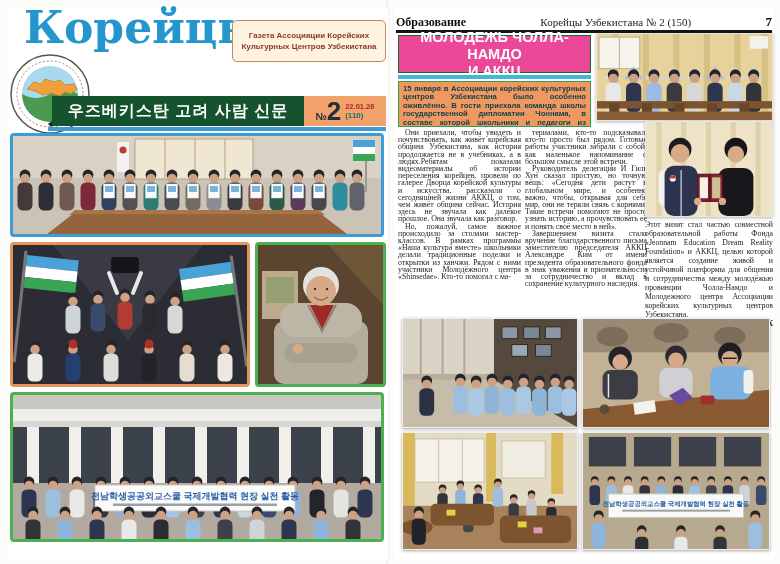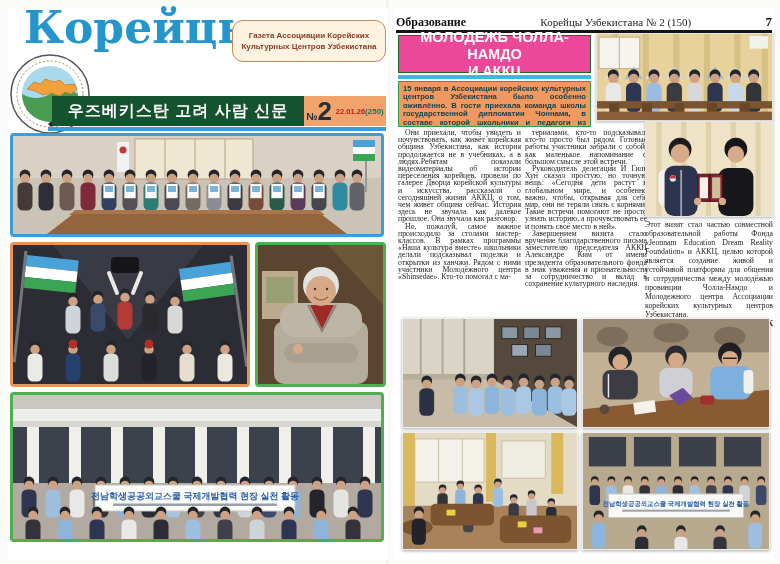--- a/index.html
+++ b/index.html
@@ -10,32 +10,32 @@
   .page-right { left:394px; }
   .spine { position:absolute; left:386px; top:0; width:6px; height:564px;
            background:linear-gradient(90deg, rgba(0,0,0,0.05), rgba(0,0,0,0) 70%); }
 
   
   .mast-title1 { position:absolute; left:16px; top:-2px; font-family:"DejaVu Serif", serif;
                  font-weight:bold; font-size:44px; line-height:1; color:#2596cd; }
   .mast-title2 { position:absolute; left:60px; top:38px; font-family:"DejaVu Serif", serif;
                  font-weight:bold; font-size:44px; line-height:1; color:#2596cd; letter-spacing:.5px; }
   .gazette-box { position:absolute; left:224px; top:12px; width:154px; height:42px;
-                 background:#fdf3e0; border:1px solid #c08a5a; border-radius:11px;
+                 background:#fdf3e0; border:1px solid #c08a5a; border-radius:5px;
                  display:flex; align-items:center; justify-content:center; text-align:center;
                  font-family:"Liberation Sans", sans-serif; font-weight:bold; font-size:8px;
                  line-height:11px; color:#8a3a22; white-space:pre-line; }
   .korean-bar { position:absolute; left:44px; top:88px; width:252px; height:30px; background:#14532d;
                 color:#fff; display:flex; align-items:center; justify-content:center;
                 font-family:"Liberation Sans", sans-serif; font-weight:bold; font-size:16px; letter-spacing:1px; }
   .issue-box { position:absolute; left:296px; top:88px; width:82px; height:30px; background:#f2a26b;
                display:flex; align-items:center; justify-content:center; font-family:"Liberation Sans", sans-serif; }
   .issue-no-label { font-size:10px; font-weight:bold; color:#22303e; align-self:flex-end; margin-bottom:4px; }
   .issue-number { font-size:26px; font-weight:bold; color:#22303e; line-height:26px; }
-  .issue-dates { display:flex; flex-direction:row; margin-left:4px; line-height:9px;justify-content:space-between; }
+  .issue-dates { display:flex; flex-direction:column; margin-left:4px; line-height:9px;justify-content:space-between; }
   .issue-date { font-size:7.5px; font-weight:bold; color:#b5222a; }
   .issue-edition { font-size:8px; font-weight:bold; color:#1d6e62; }
   .mast-rule { position:absolute; left:40px; top:119px; width:338px; height:4px; background:#3d9bd5; }
   .logo { position:absolute; left:2px; top:46px; width:80px; height:80px; }
 
   
   .photo { position:absolute; overflow:hidden; background:#8b5cf6; }
   .photo svg { display:block; width:100%; height:100%; }
   .ph1 { left:2px;  top:125px; width:374px; height:104px; border:3px solid #3d9bd5; border-radius:4px; }
   .ph2 { left:2px;  top:234px; width:240px; height:145px; border:3px solid #e8935a; border-radius:4px; }
@@ -115,21 +115,21 @@
     </svg>
   </div>
 
   <div class="korean-bar">우즈베키스탄 고려 사람 신문</div>
 
   <div class="issue-box">
     <span class="issue-no-label">№</span>
     <span class="issue-number">2</span>
     <span class="issue-dates">
       <span class="issue-date">22.01.26</span>
-      <span class="issue-edition">(250)</span>
+      <span class="issue-edition">(110)</span>
     </span>
   </div>
 
   <div class="mast-rule"></div>
 
   <div class="photo ph1">
     <svg viewBox="0 0 368 98" preserveAspectRatio="none">
       <rect width="368" height="98" fill="#cbc4b6"></rect>
       <rect width="368" height="42" fill="#d9d2c4"></rect>
       <rect x="122" y="3" width="118" height="40" fill="#f0e7d3" stroke="#b5a184"></rect>
@@ -362,21 +362,21 @@
         <rect x="76" y="66" width="10" height="14"></rect>
           <rect x="108" y="66" width="10" height="14"></rect>
         <rect x="140" y="66" width="10" height="14"></rect>
       </g>
       <rect x="0" y="74" width="172" height="8" fill="#8a5e36"></rect>
     </svg>
   </div>
 
   <div class="bodycol col1">
     <p>Они приехали, чтобы увидеть и почувствовать, как живёт корейская община Узбекистана, как история продолжается не в учебниках, а в людях.Ребятам показали видеоматериалы об истории переселения корейцев, провели по галерее Дворца корейской культуры и искусства, рассказали о сегодняшней жизни АККЦ, о том, чем живёт община сейчас. История здесь не звучала как далёкое прошлое. Она звучала как разговор.</p>
-    <p>Но, пожалуй, самое важное происходило за столами мастер-классов. В рамках программы «Наша культура вместе» школьники делали подсказывал поделки и открытки из ханчжи. Рядом с ними участники Молодёжного центра «Shinsedae». Кто-то помогал с ма-</p>
+    <p>Но, пожалуй, самое важное происходило за столами мастер-классов. В рамках программы «Наша культура вместе» школьники делали традиционные поделки и открытки из ханчжи. Рядом с ними участники Молодёжного центра «Shinsedae». Кто-то помогал с ма-</p>
   </div>
   <div class="bodycol col2">
     <p>териалами, кто-то подсказывал, кто-то просто был рядом. Готовые работы участники забрали с собой, как маленькое напоминание о большом смысле этой встречи.</p>
     <p>Руководитель делегации И Гиль Хун сказал простую, но точную вещь: «Сегодня дети растут в глобальном мире, и особенно важно, чтобы, открывая для себя мир, они не теряли связь с корнями. Такие встречи помогают не просто узнать историю, а прочувствовать её и понять своё место в ней».</p>
     <p>Завершением визита стало вручение благодарственного письма заместителю председателя АККЦ Александре Ким от имени президента образовательного фонда в знак уважения и признательности за сотрудничество и вклад в сохранение культурного наследия.</p>
   </div>
 
   <div class="photo ph-cert">
     <svg viewBox="0 0 122 90" preserveAspectRatio="none">
       <rect width="122" height="90" fill="#eee3c6"></rect>

